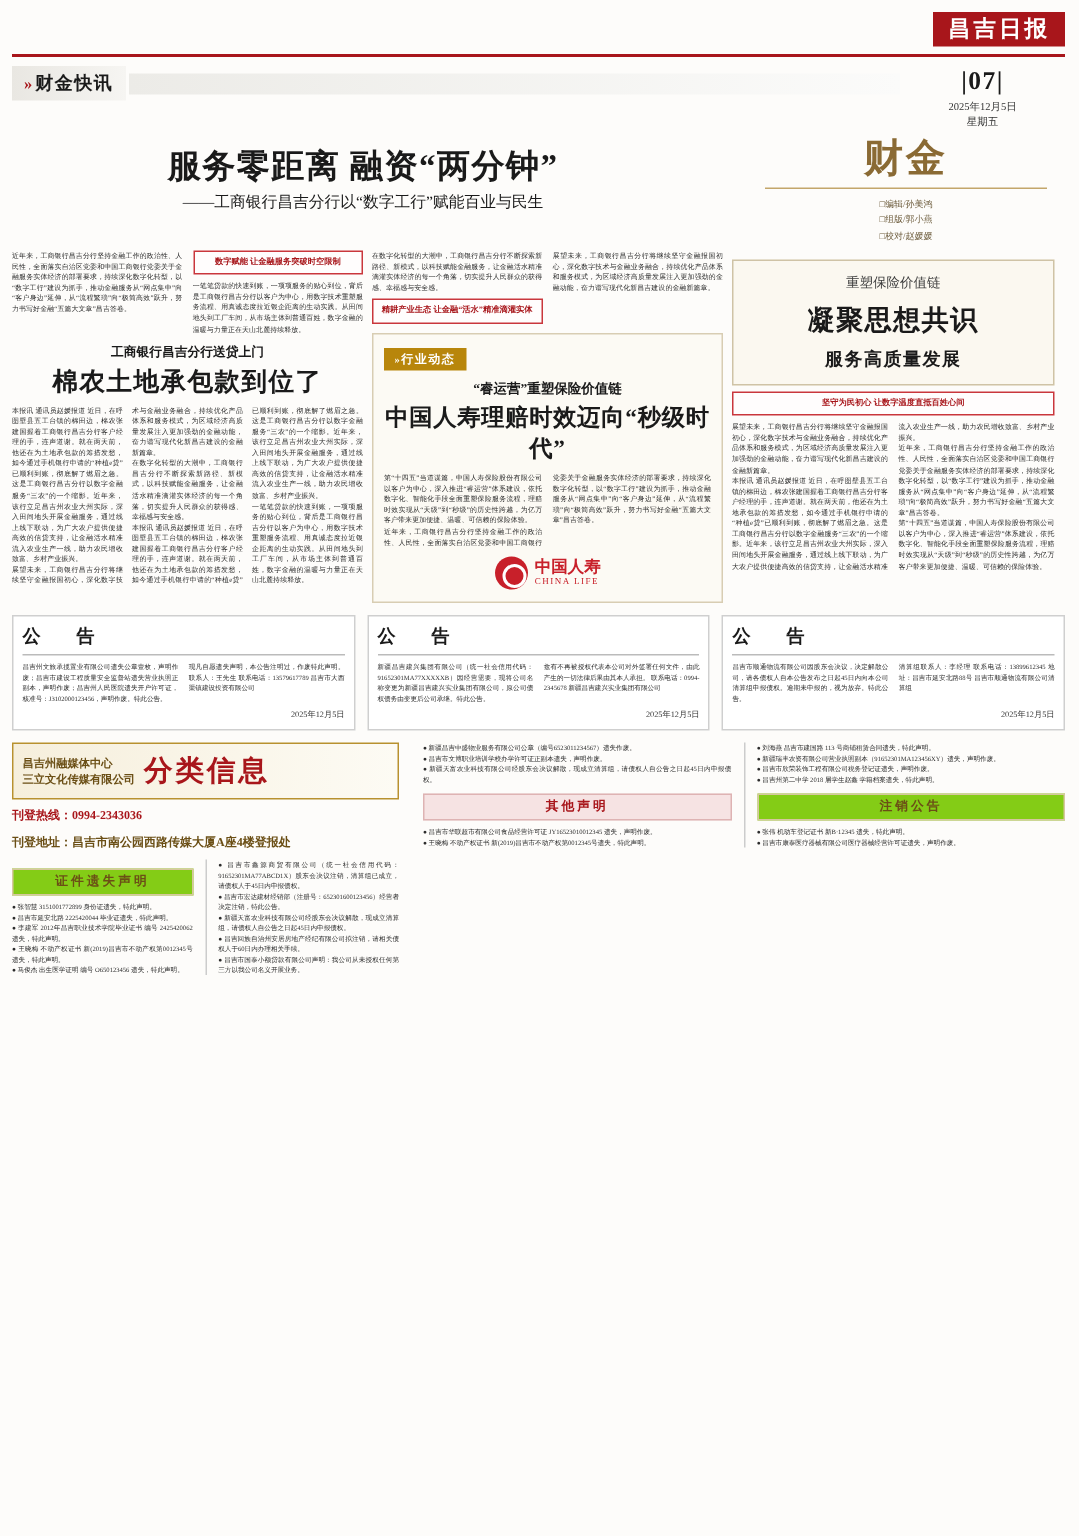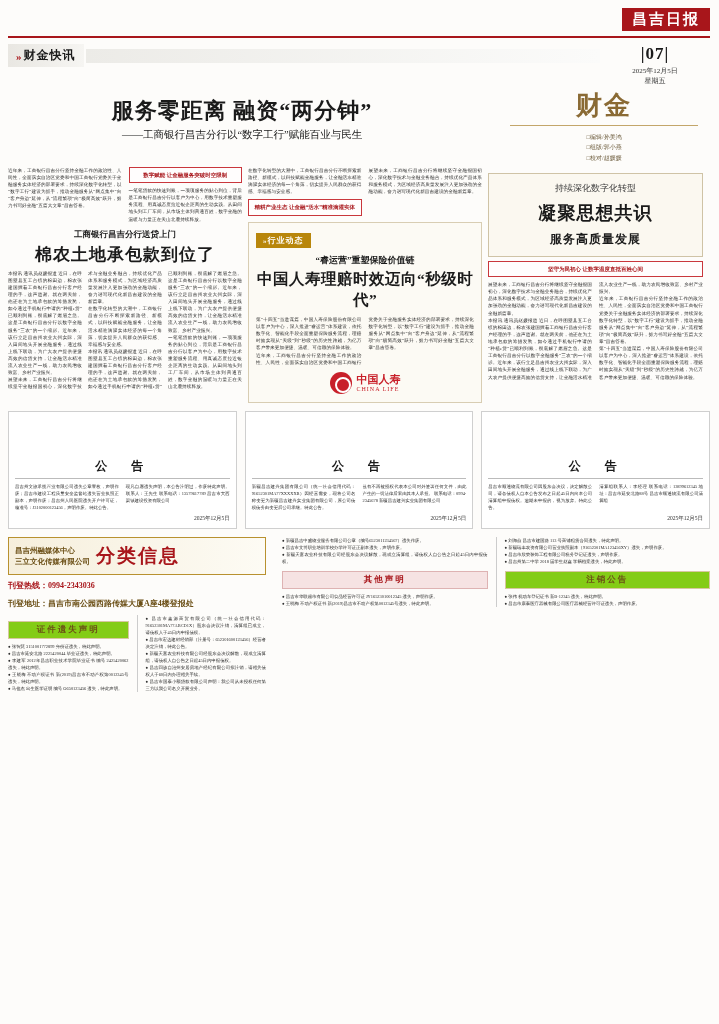--- a/index.html
+++ b/index.html
@@ -91,22 +91,22 @@
   .lifelogo{display:flex;align-items:center;justify-content:center;gap:5px;margin:6px 0 2px;}
   .lifelogo .mark{width:22px;height:22px;border-radius:50%;background:#c8202a;position:relative;}
   .lifelogo .mark:after{content:"";position:absolute;left:5px;top:5px;width:12px;height:12px;
     border:2px solid #fff;border-radius:50%;}
   .lifelogo .t1{font-size:11px;font-weight:bold;color:#c8202a;line-height:1.05;}
   .lifelogo .t2{font-size:6px;color:#c8202a;letter-spacing:1px;}
 
   
   .ann-row{display:flex;gap:8px;margin-top:8px;}
   .ann{flex:1;border:1px solid #cfcfcf;background:#fff;padding:5px 6px 6px;}
-  .ann-h{text-align:center;font-size:12px;font-weight:bold;letter-spacing:6px;
-    border-bottom:1px solid #bbb;padding-bottom:3px;margin-bottom:4px;margin-top:41px;}
+  .ann-h{text-align:left;font-size:12px;font-weight:bold;letter-spacing:6px;
+    border-bottom:1px solid #bbb;padding-bottom:3px;margin-bottom:4px;}
   .ann-date{text-align:right;font-size:5.5px;margin-top:4px;color:#333;}
 
   
   .class-wrap{display:flex;gap:16px;margin-top:8px;}
   .class-left{width:258px;}
   .class-banner{border:1px solid #b8912f;background:linear-gradient(90deg,#f6efdc,#fdfbf4);
     display:flex;align-items:center;padding:5px 6px;gap:6px;}
   .class-banner .l{font-size:7.5px;line-height:1.5;color:#6b4f16;font-weight:bold;}
   .class-banner .big{font-size:19px;font-weight:bold;color:#a8161b;letter-spacing:2px;}
   .hotline{font-size:8px;color:#a8161b;font-weight:bold;margin-top:5px;line-height:1.6;}
@@ -203,21 +203,21 @@
           <div>
             <div class="t1">中国人寿</div>
             <div class="t2">CHINA LIFE</div>
           </div>
         </div>
       </div>
     </div>
 
     <div class="colC">
       <div class="promo">
-        <div class="l1">持续深化数字化转型</div>
+        <div class="l1">重塑保险价值链</div>
         <div class="l2">凝聚思想共识</div>
         <div class="l3">服务高质量发展</div>
       </div>
       <div class="redbox">坚守为民初心 让数字温度直抵百姓心间</div>
       <div class="cols2" style="margin-top:4px;">
         <div class="tx">展望未来，工商银行昌吉分行将继续坚守金融报国初心，深化数字技术与金融业务融合，持续优化产品体系和服务模式，为区域经济高质量发展注入更加强劲的金融动能，奋力谱写现代化新昌吉建设的金融新篇章。</div>
         <div class="tx">本报讯 通讯员赵媛报道 近日，在呼图壁县五工台镇的棉田边，棉农张建国握着工商银行昌吉分行客户经理的手，连声道谢。就在两天前，他还在为土地承包款的筹措发愁，如今通过手机银行申请的“种植e贷”已顺利到账，彻底解了燃眉之急。这是工商银行昌吉分行以数字金融服务“三农”的一个缩影。近年来，该行立足昌吉州农业大州实际，深入田间地头开展金融服务，通过线上线下联动，为广大农户提供便捷高效的信贷支持，让金融活水精准流入农业生产一线，助力农民增收致富、乡村产业振兴。</div>
         <div class="tx">近年来，工商银行昌吉分行坚持金融工作的政治性、人民性，全面落实自治区党委和中国工商银行党委关于金融服务实体经济的部署要求，持续深化数字化转型，以“数字工行”建设为抓手，推动金融服务从“网点集中”向“客户身边”延伸，从“流程繁琐”向“极简高效”跃升，努力书写好金融“五篇大文章”昌吉答卷。</div>
         <div class="tx">第“十四五”当道谋篇，中国人寿保险股份有限公司以客户为中心，深入推进“睿运营”体系建设，依托数字化、智能化手段全面重塑保险服务流程，理赔时效实现从“天级”到“秒级”的历史性跨越，为亿万客户带来更加便捷、温暖、可信赖的保险体验。</div>
       </div>

